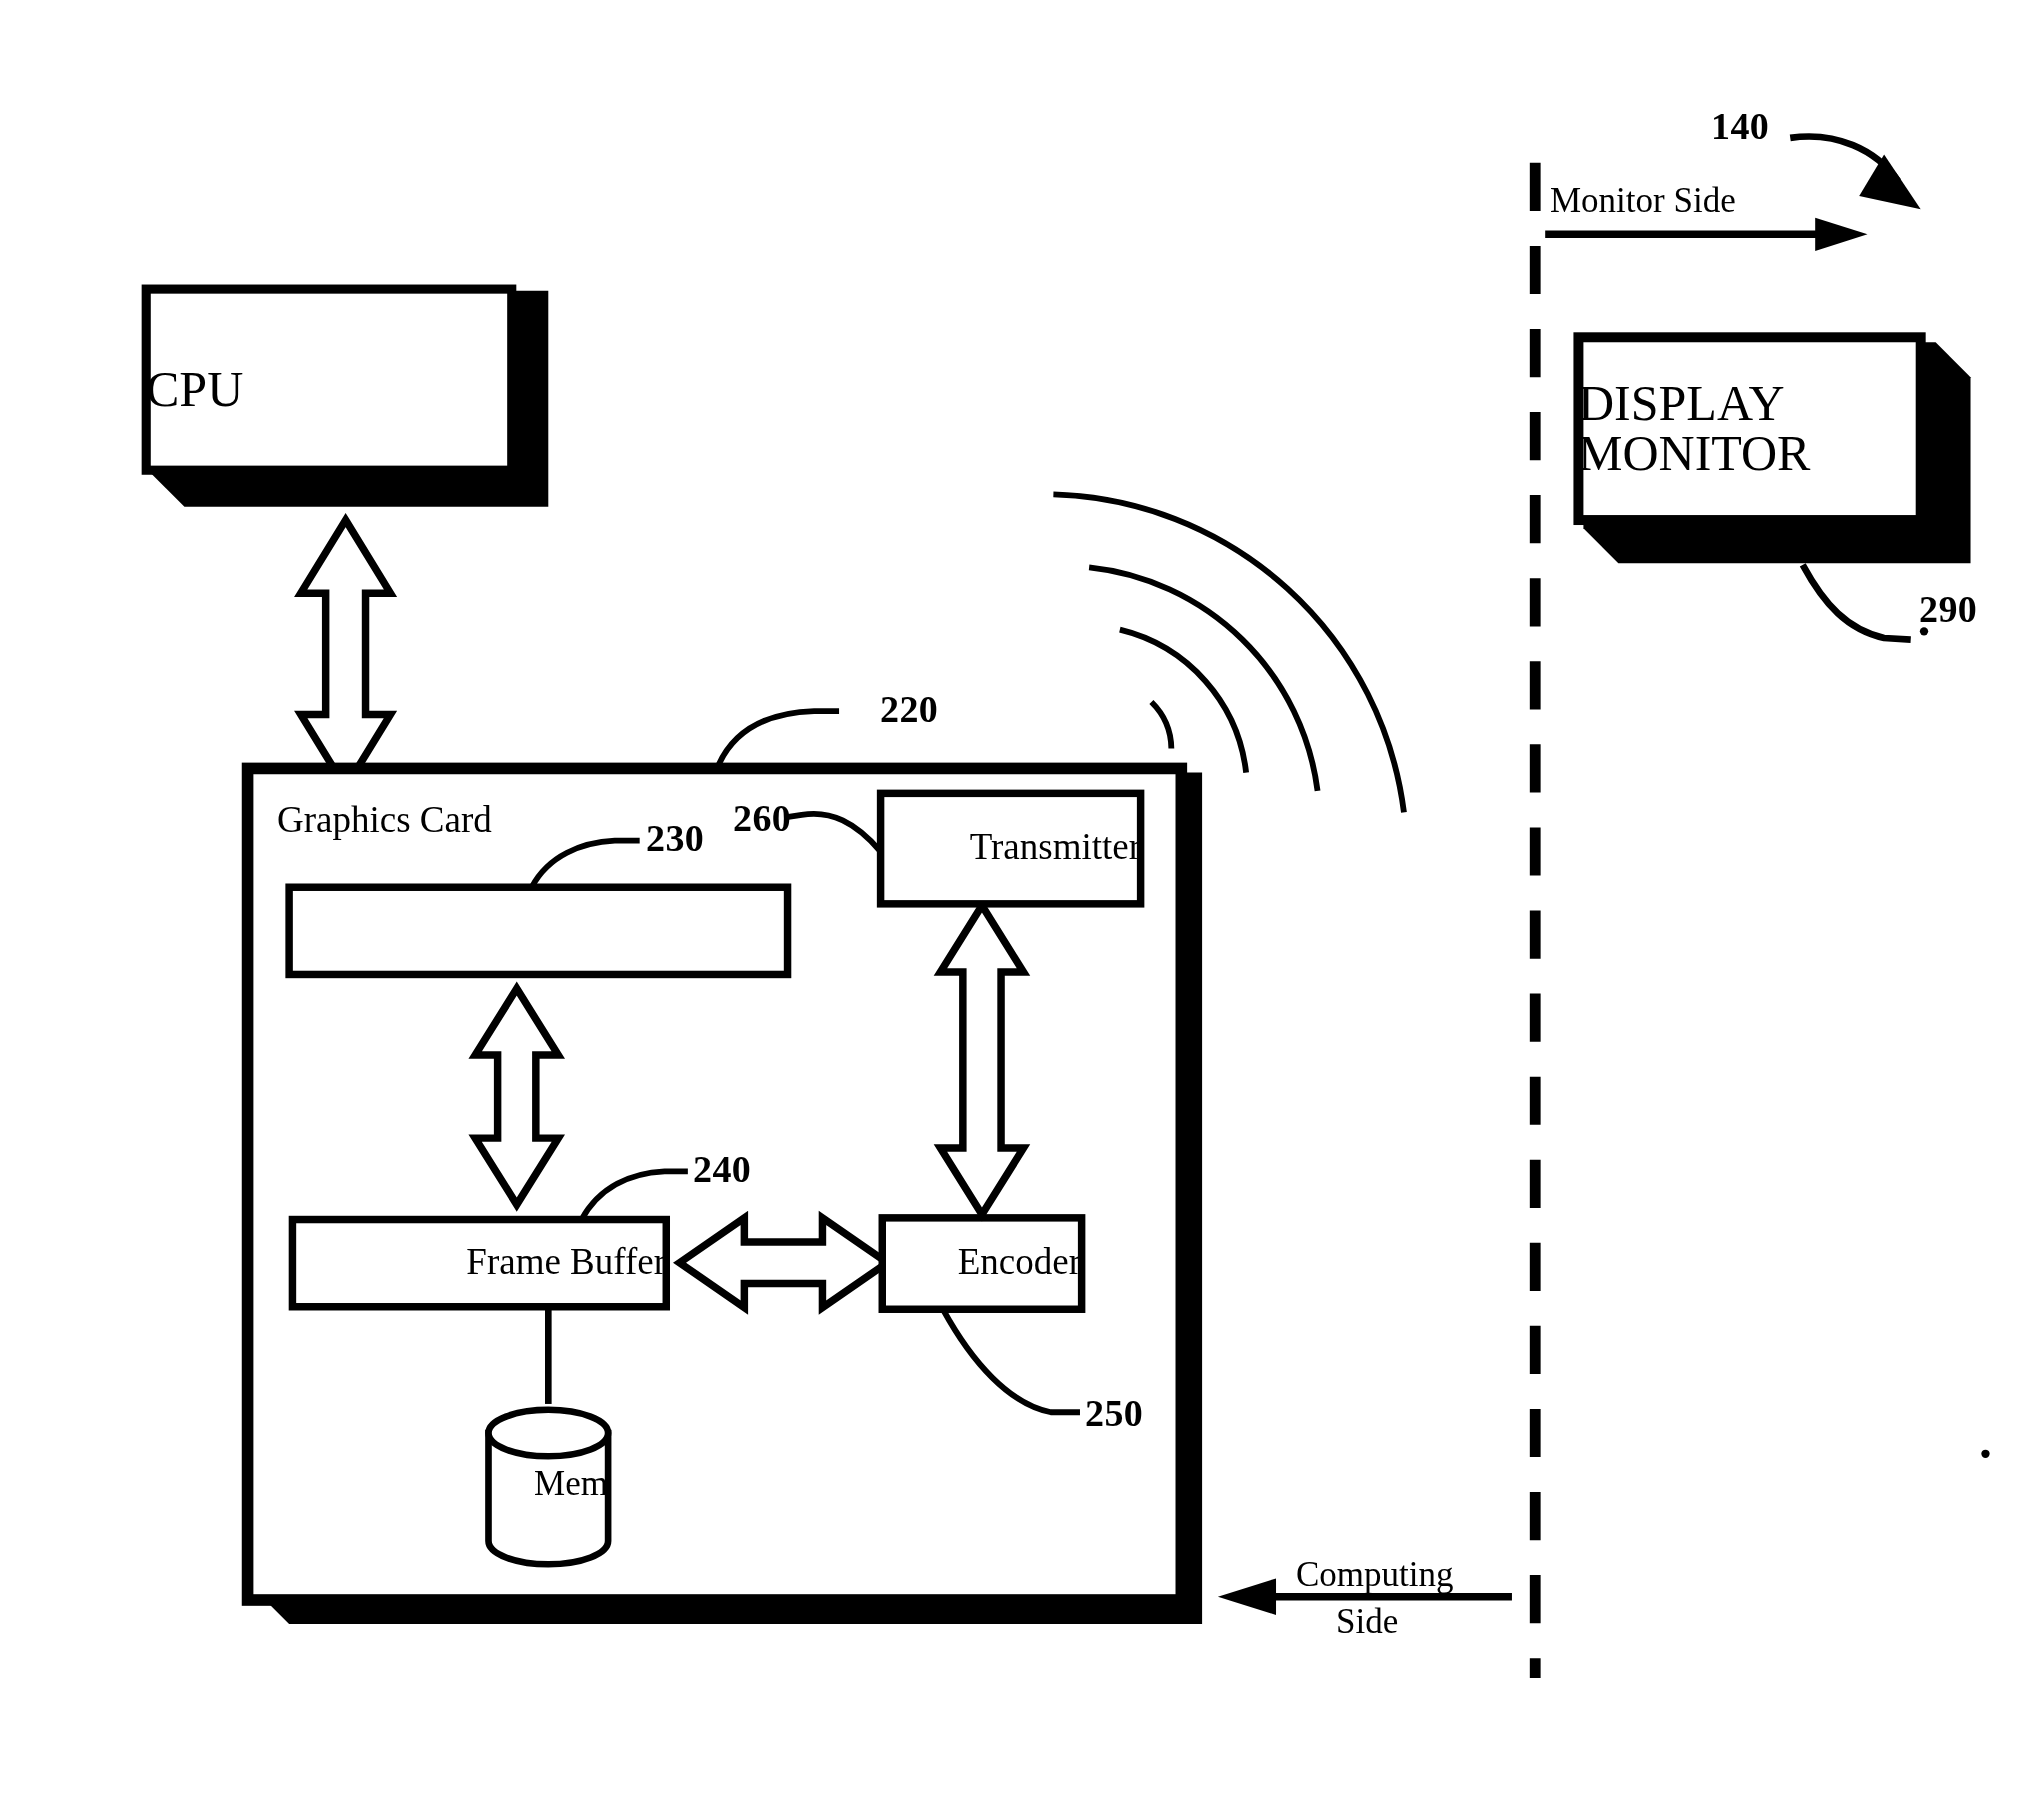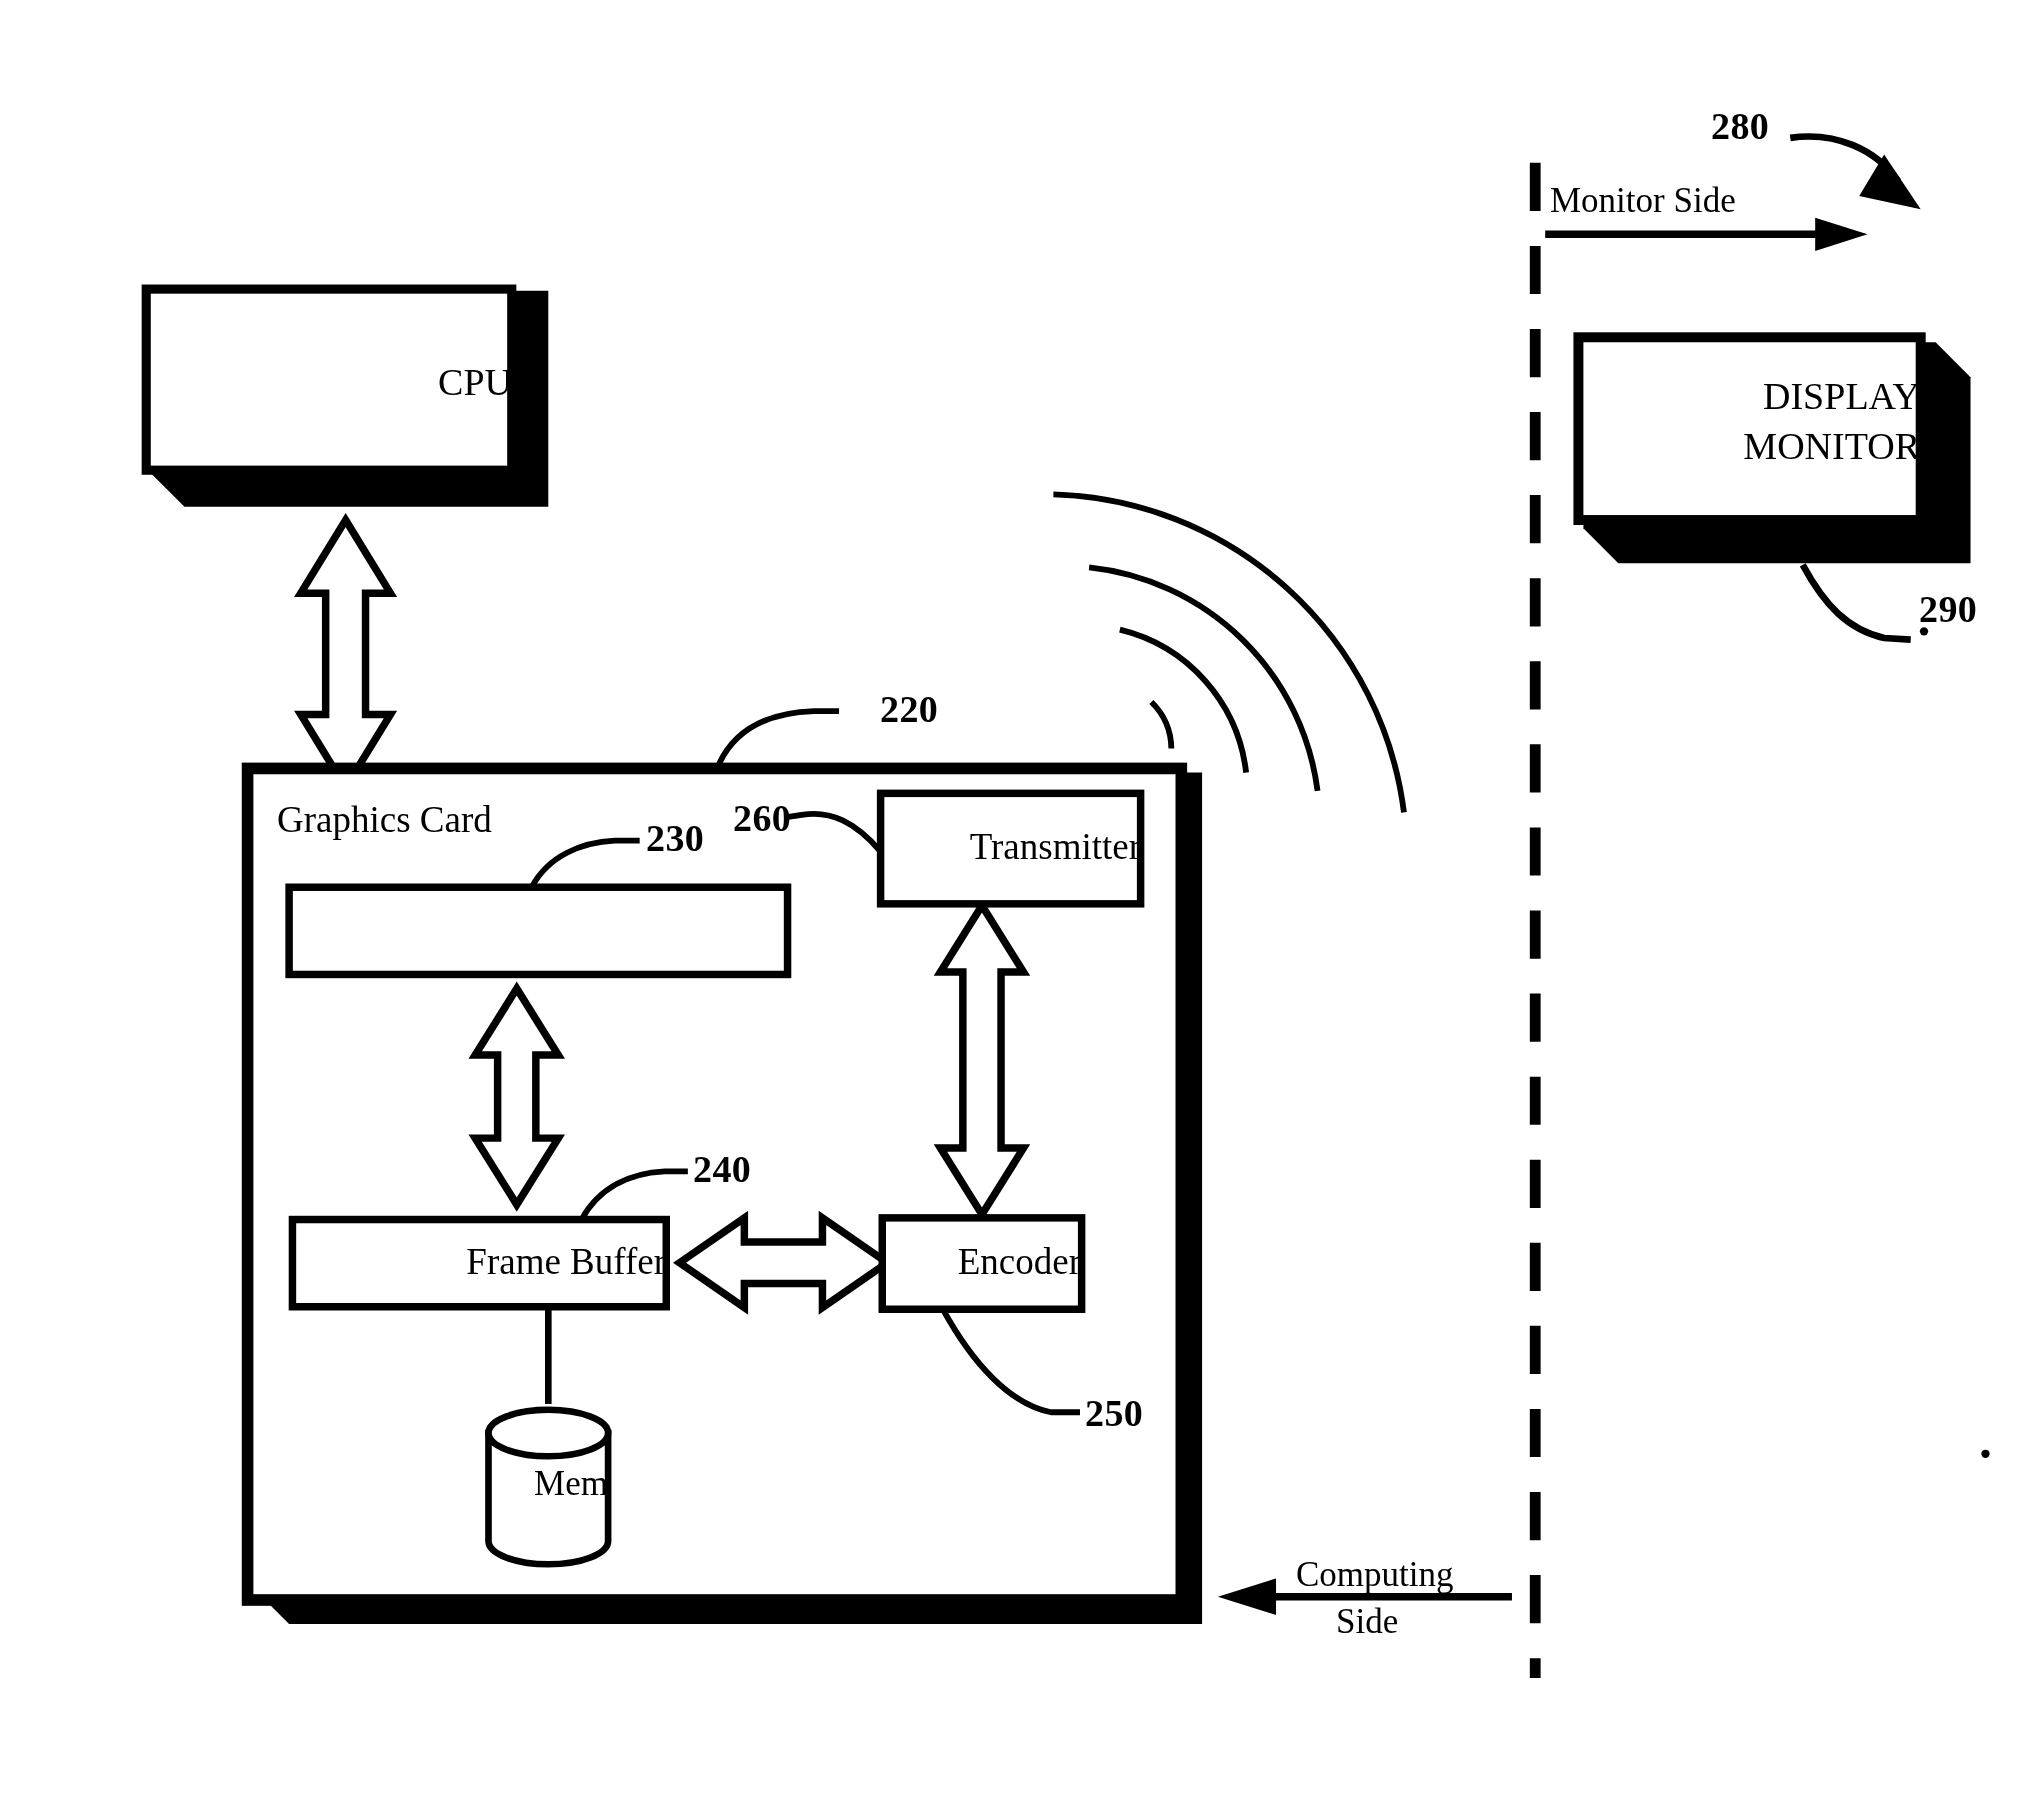--- a/index.html
+++ b/index.html
@@ -35,22 +35,22 @@
   .ref-num {
     font-weight: bold;
     font-size: 38px;
     letter-spacing: 0.4px;
   }
   .box-label {
     font-size: 37px;
     text-align: right;
   }
   .box-label-lg {
-    font-size: 38px;
-    text-align: right;
+    font-size: 50px;
+    text-align: left;
   }
   .side-label {
     font-size: 35px;
   }
 </style>
 </head>
 <body>
 
 <div id="figure">
 
@@ -186,21 +186,21 @@
   <div class="lbl ref-num" style="left:693px; top:1148px;">240</div>
 
   <div class="lbl box-label" style="left:292px; top:1241px; width:374px;">Frame Buffer</div>
 
   <div class="lbl box-label" style="left:882px; top:1241px; width:199px;">Encoder</div>
 
   <div class="lbl ref-num" style="left:1085px; top:1392px;">250</div>
 
   <div class="lbl box-label" style="left:488px; top:1464px; width:120px; font-size:35px;">Mem</div>
 
-  <div class="lbl ref-num" style="left:1711px; top:105px;">280</div>
+  <div class="lbl ref-num" style="left:1711px; top:105px;">140</div>
 
   <div class="lbl side-label" style="left:1550px; top:181px;">Monitor Side</div>
 
   <div class="lbl box-label-lg" style="left:1578px; top:375px; width:342px;">DISPLAY</div>
   <div class="lbl box-label-lg" style="left:1578px; top:425px; width:342px;">MONITOR</div>
 
   <div class="lbl ref-num" style="left:1919px; top:588px;">290</div>
 
   <div class="lbl side-label" style="left:1296px; top:1555px;">Computing</div>
   <div class="lbl side-label" style="left:1336px; top:1602px;">Side</div>

